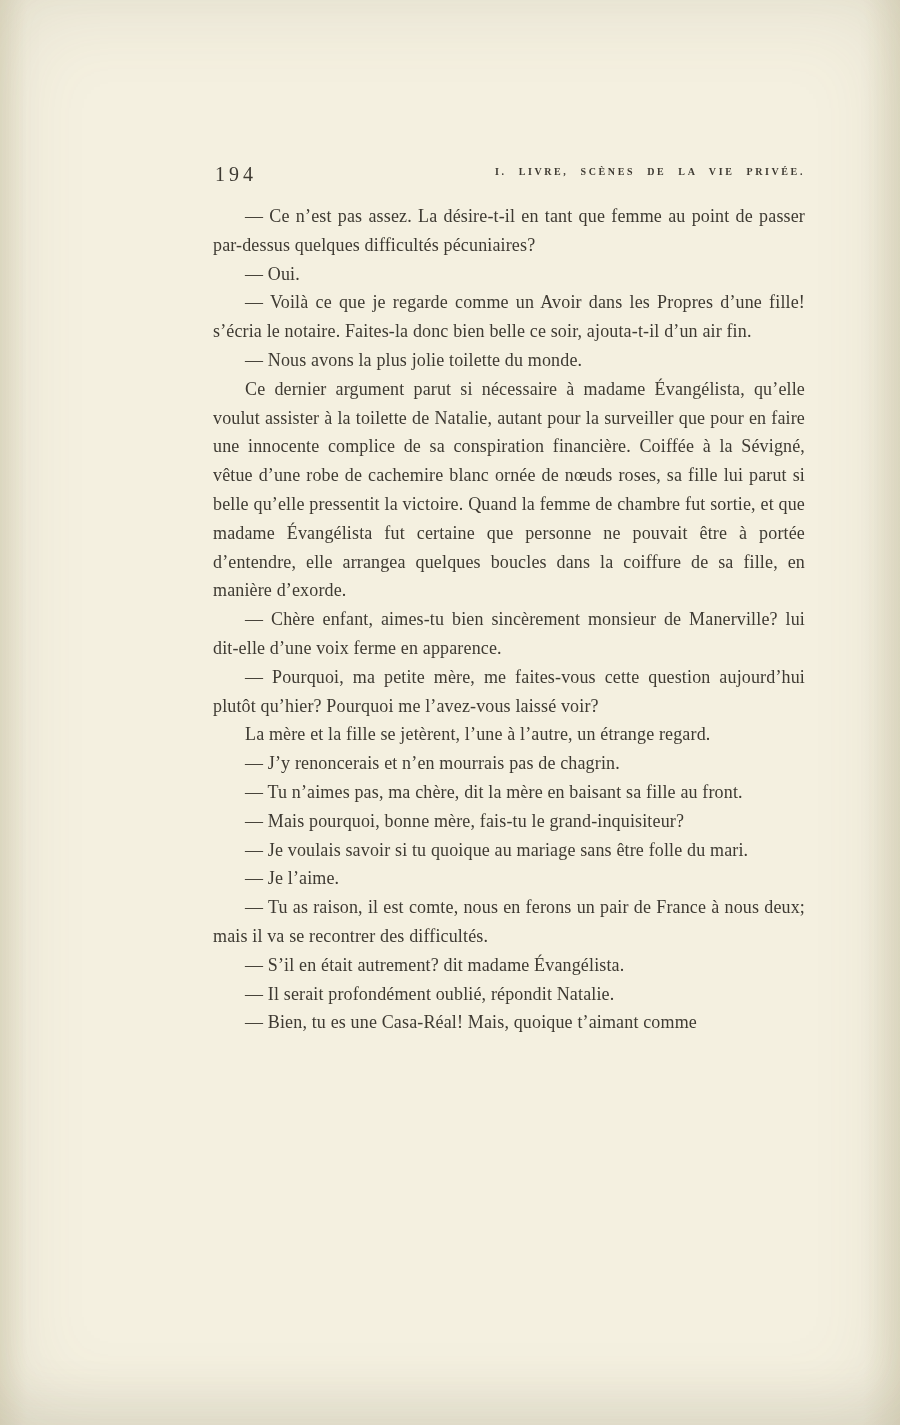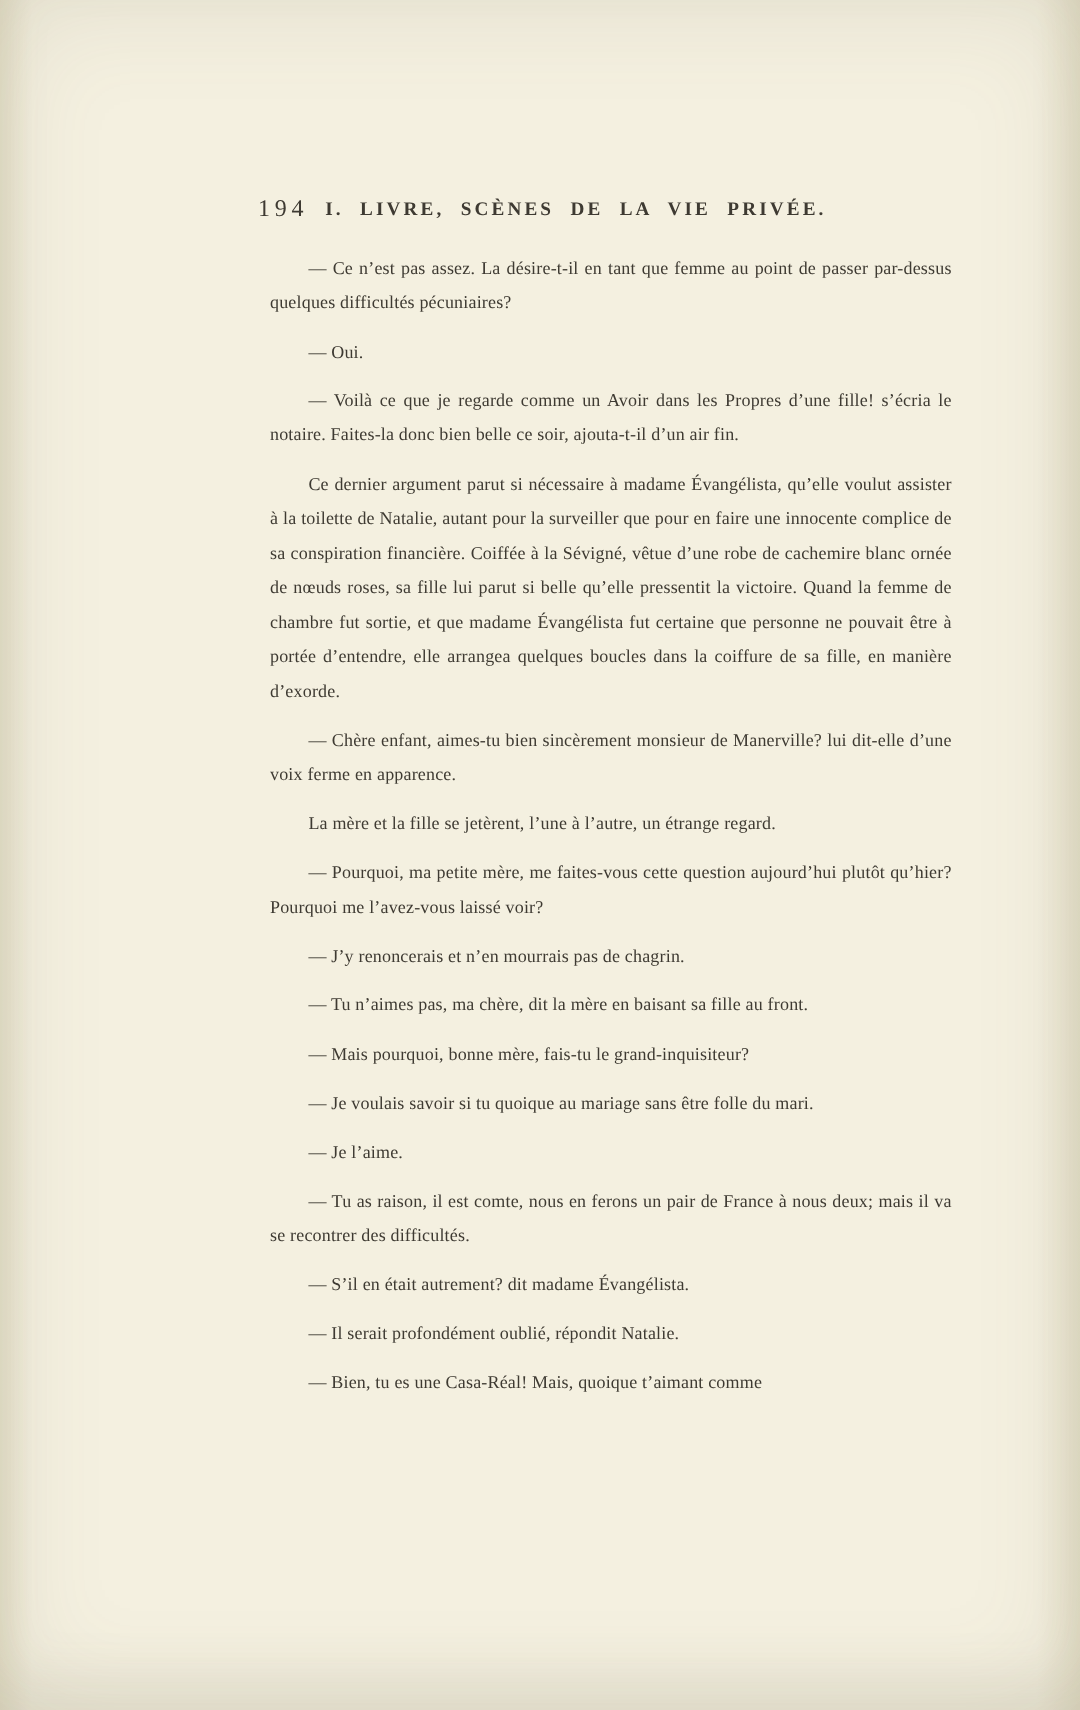--- a/index.html
+++ b/index.html
@@ -31,33 +31,33 @@
     margin-bottom: 4px;
   }
   .page-number {
     position: absolute;
     left: 2px;
     top: 1px;
     font-size: 20px;
     letter-spacing: 4px;
   }
   .running-title {
-    text-align: left;
+    text-align: right;
     padding-left: 58px;
     padding-top: 4px;
-    font-size: 16px;
+    font-size: 10px;
     font-weight: bold;
     letter-spacing: 2.6px;
     word-spacing: 7px;
     white-space: nowrap;
   }
   .body-text { }
   .para {
-    margin: 12px;
-    font-size: 15px;
+    margin: 0;
+    font-size: 18px;
     line-height: 28.8px;
     text-align: justify;
     text-indent: 32px;
     letter-spacing: 0.15px;
   }
 </style>
 </head>
 <body>
 
 <div class="paper"></div>
@@ -66,24 +66,25 @@
 
   <header class="page-header">
     <span class="page-number">194</span>
     <div class="running-title">I. LIVRE, SCÈNES DE LA VIE PRIVÉE.</div>
   </header>
 
   <section class="body-text">
     <p class="para">— Ce n’est pas assez. La désire-t-il en tant que femme au point de passer par-dessus quelques difficultés pécuniaires?</p>
     <p class="para">— Oui.</p>
     <p class="para">— Voilà ce que je regarde comme un Avoir dans les Propres d’une fille! s’écria le notaire. Faites-la donc bien belle ce soir, ajouta-t-il d’un air fin.</p>
+    <p class="para">— Nous avons la plus jolie toilette du monde.</p>
     <p class="para">Ce dernier argument parut si nécessaire à madame Évangélista, qu’elle voulut assister à la toilette de Natalie, autant pour la surveiller que pour en faire une innocente complice de sa conspiration financière. Coiffée à la Sévigné, vêtue d’une robe de cachemire blanc ornée de nœuds roses, sa fille lui parut si belle qu’elle pressentit la victoire. Quand la femme de chambre fut sortie, et que madame Évangélista fut certaine que personne ne pouvait être à portée d’entendre, elle arrangea quelques boucles dans la coiffure de sa fille, en manière d’exorde.</p>
     <p class="para">— Chère enfant, aimes-tu bien sincèrement monsieur de Manerville? lui dit-elle d’une voix ferme en apparence.</p>
+    <p class="para">— Pourquoi, ma petite mère, me faites-vous cette question aujourd’hui plutôt qu’hier? Pourquoi me l’avez-vous laissé voir?</p>
     <p class="para">La mère et la fille se jetèrent, l’une à l’autre, un étrange regard.</p>
-    <p class="para">— Pourquoi, ma petite mère, me faites-vous cette question aujourd’hui plutôt qu’hier? Pourquoi me l’avez-vous laissé voir?</p>
     <p class="para">— J’y renoncerais et n’en mourrais pas de chagrin.</p>
     <p class="para">— Tu n’aimes pas, ma chère, dit la mère en baisant sa fille au front.</p>
     <p class="para">— Mais pourquoi, bonne mère, fais-tu le grand-inquisiteur?</p>
     <p class="para">— Je voulais savoir si tu quoique au mariage sans être folle du mari.</p>
     <p class="para">— Je l’aime.</p>
     <p class="para">— Tu as raison, il est comte, nous en ferons un pair de France à nous deux; mais il va se recontrer des difficultés.</p>
     <p class="para">— S’il en était autrement? dit madame Évangélista.</p>
     <p class="para">— Il serait profondément oublié, répondit Natalie.</p>
     <p class="para">— Bien, tu es une Casa-Réal! Mais, quoique t’aimant comme</p>
   </section>

